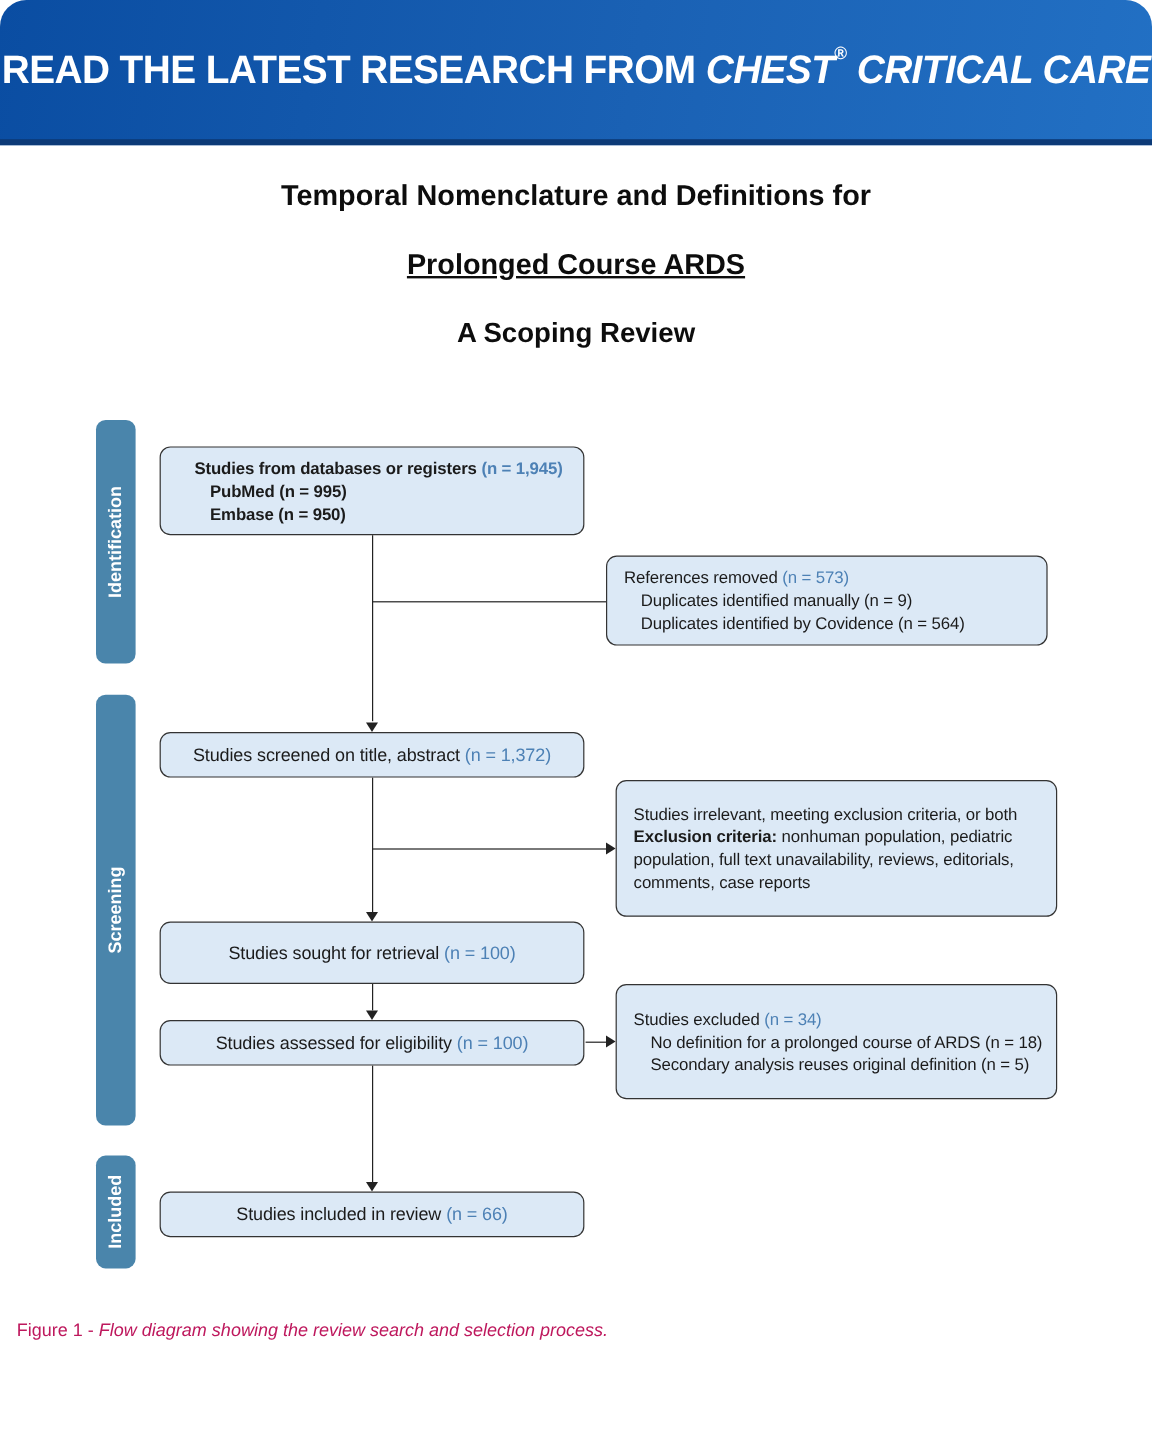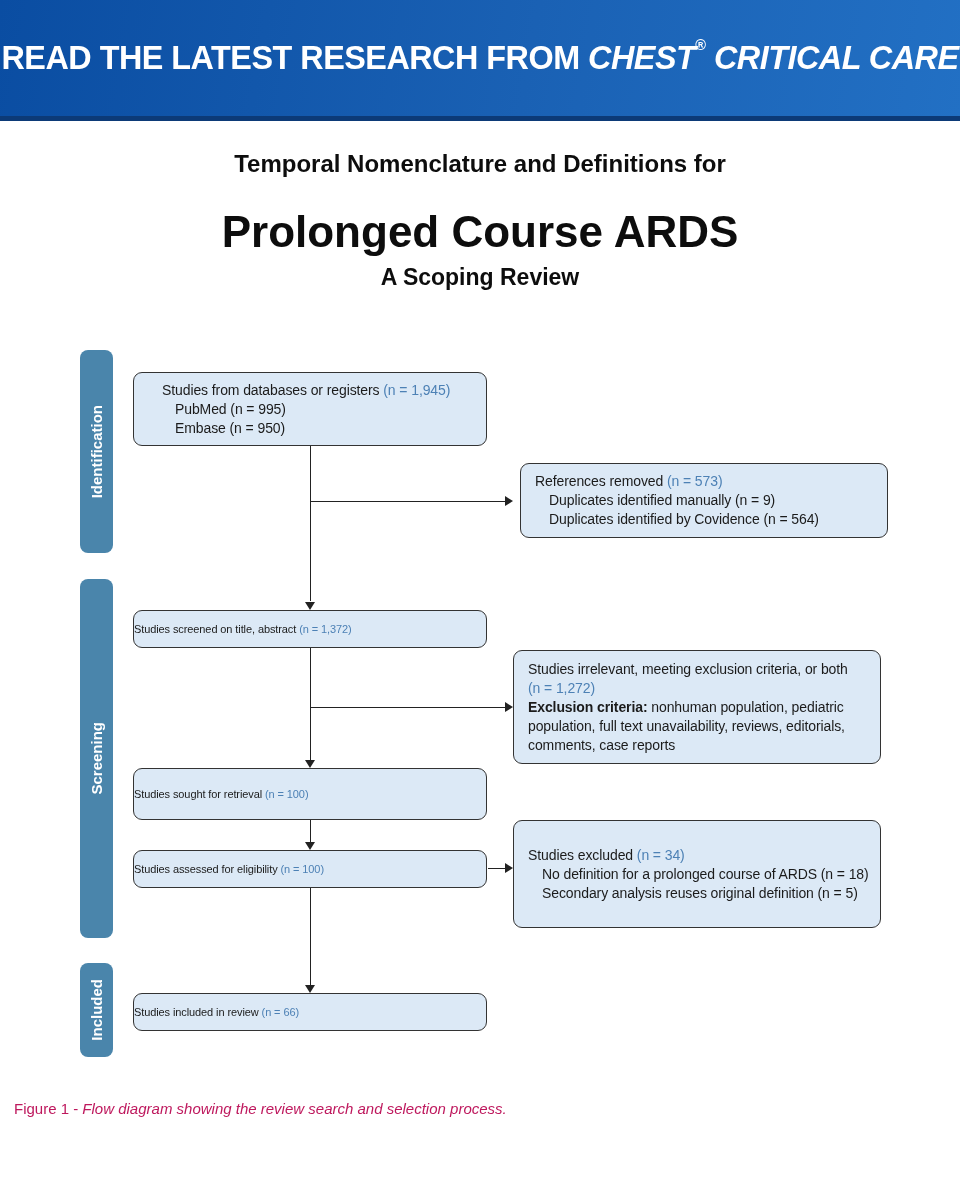--- a/index.html
+++ b/index.html
@@ -1,60 +1,60 @@
 <!DOCTYPE html>
 <html><head>
 <meta charset="utf-8">
 <style>
   html,body{margin:0;padding:0;background:#fff;}
   .page{position:relative;width:960px;height:1200px;background:#ffffff;overflow:hidden;
-        font-family:"Liberation Sans", sans-serif;}
+        font-family:"Liberation Sans", sans-serif;border-radius:22px;}
 
   
   .banner{position:absolute;left:0;top:0;width:960px;height:121px;
           background:linear-gradient(100deg,#0a4da2 0%,#1a61b4 55%,#2270c4 100%);}
   .banner-strip{position:absolute;left:0;top:116px;width:960px;height:5px;background:#0c3a77;}
   .banner-text{position:absolute;left:0;top:0;width:960px;height:116px;
                display:flex;align-items:center;justify-content:center;
                color:#ffffff;font-weight:bold;font-size:33px;letter-spacing:-0.5px;
                white-space:pre;transform:scaleX(0.98);}
   .banner-text .brand{font-style:italic;}
   .banner-text .reg{font-size:0.45em;vertical-align:super;font-style:normal;position:relative;top:-0.9em;}
 
   
   .title-line{position:absolute;left:0;width:960px;text-align:center;color:#0d0d0d;font-weight:bold;}
   .t1{top:150px;font-size:24px;}
-  .t2{top:207px;font-size:44px;}
+  .t2{top:207px;font-size:24px;text-decoration:underline;}
   .t3{top:264px;font-size:23px;}
 
   
   .stage-tab{position:absolute;left:80px;width:33px;background:#4a85ab;border-radius:8px;
              display:flex;align-items:center;justify-content:center;}
   .stage-tab span{writing-mode:vertical-rl;transform:rotate(180deg);
                   color:#ffffff;font-weight:bold;font-size:15px;white-space:nowrap;}
   .tab-identification{top:350px;height:203px;}
   .tab-screening{top:579px;height:359px;}
   .tab-included{top:963px;height:94px;}
 
   
   .fbox{position:absolute;background:#dce9f6;border:1.5px solid #333333;border-radius:9px;
         color:#1b1b1b;font-size:14px;line-height:19px;letter-spacing:-0.1px;box-sizing:border-box;}
-  .fbox.center{display:flex;align-items:center;justify-content:flex-start;font-size:11px;}
+  .fbox.center{display:flex;align-items:center;justify-content:center;font-size:15px;}
   .fbox.left{display:flex;flex-direction:column;justify-content:center;}
   .nval{color:#4d81b5;}
   .sub{padding-left:14px;}
   .blead{font-weight:bold;}
 
-  .box-databases{left:133px;top:372px;width:354px;height:74px;padding-left:28px;padding-right:6px;}
+  .box-databases{left:133px;top:372px;width:354px;height:74px;padding-left:28px;padding-right:6px;font-weight:bold;}
   .box-databases .sub{padding-left:13px;}
-  .box-refs{left:520px;top:463px;width:368px;height:75px;padding-left:14px;padding-right:4px;}
+  .box-refs{left:505px;top:463px;width:368px;height:75px;padding-left:14px;padding-right:4px;}
   .box-screened{left:133px;top:610px;width:354px;height:38px;}
   .box-irrelevant{left:513px;top:650px;width:368px;height:114px;padding-left:14px;padding-right:21px;}
   .box-retrieval{left:133px;top:768px;width:354px;height:52px;}
-  .box-excluded{left:513px;top:820px;width:368px;height:108px;padding-left:14px;padding-right:4px;}
+  .box-excluded{left:513px;top:820px;width:368px;height:96px;padding-left:14px;padding-right:4px;}
   .box-eligibility{left:133px;top:850px;width:354px;height:38px;}
   .box-included{left:133px;top:993px;width:354px;height:38px;}
 
   
   .vline{position:absolute;width:0;border-left:1.5px solid #222222;}
   .hline{position:absolute;height:0;border-top:1.5px solid #222222;}
   .arr-down{position:absolute;width:0;height:0;border-left:5px solid transparent;
             border-right:5px solid transparent;border-top:8px solid #222222;}
   .arr-right{position:absolute;width:0;height:0;border-top:5px solid transparent;
              border-bottom:5px solid transparent;border-left:8px solid #222222;}
@@ -113,21 +113,20 @@
     <div class="sub">Duplicates identified manually (n = 9)</div>
     <div class="sub">Duplicates identified by Covidence (n = 564)</div>
   </div>
 
   <div class="fbox center box-screened">
     <div><span>Studies screened on title, abstract</span>&nbsp;<span class="nval">(n = 1,372)</span></div>
   </div>
 
   <div class="fbox left box-irrelevant">
     <div>Studies irrelevant, meeting exclusion criteria, or both</div>
-    <div class="nval">(n = 1,272)</div>
     <div><span class="blead">Exclusion criteria:</span><span> nonhuman population, pediatric population, full text unavailability, reviews, editorials, comments, case reports</span></div>
   </div>
 
   <div class="fbox center box-retrieval">
     <div><span>Studies sought for retrieval</span>&nbsp;<span class="nval">(n = 100)</span></div>
   </div>
 
   <div class="fbox left box-excluded">
     <div><span>Studies excluded</span> <span class="nval">(n = 34)</span></div>
     <div class="sub">No definition for a prolonged course of ARDS (n = 18)</div>

